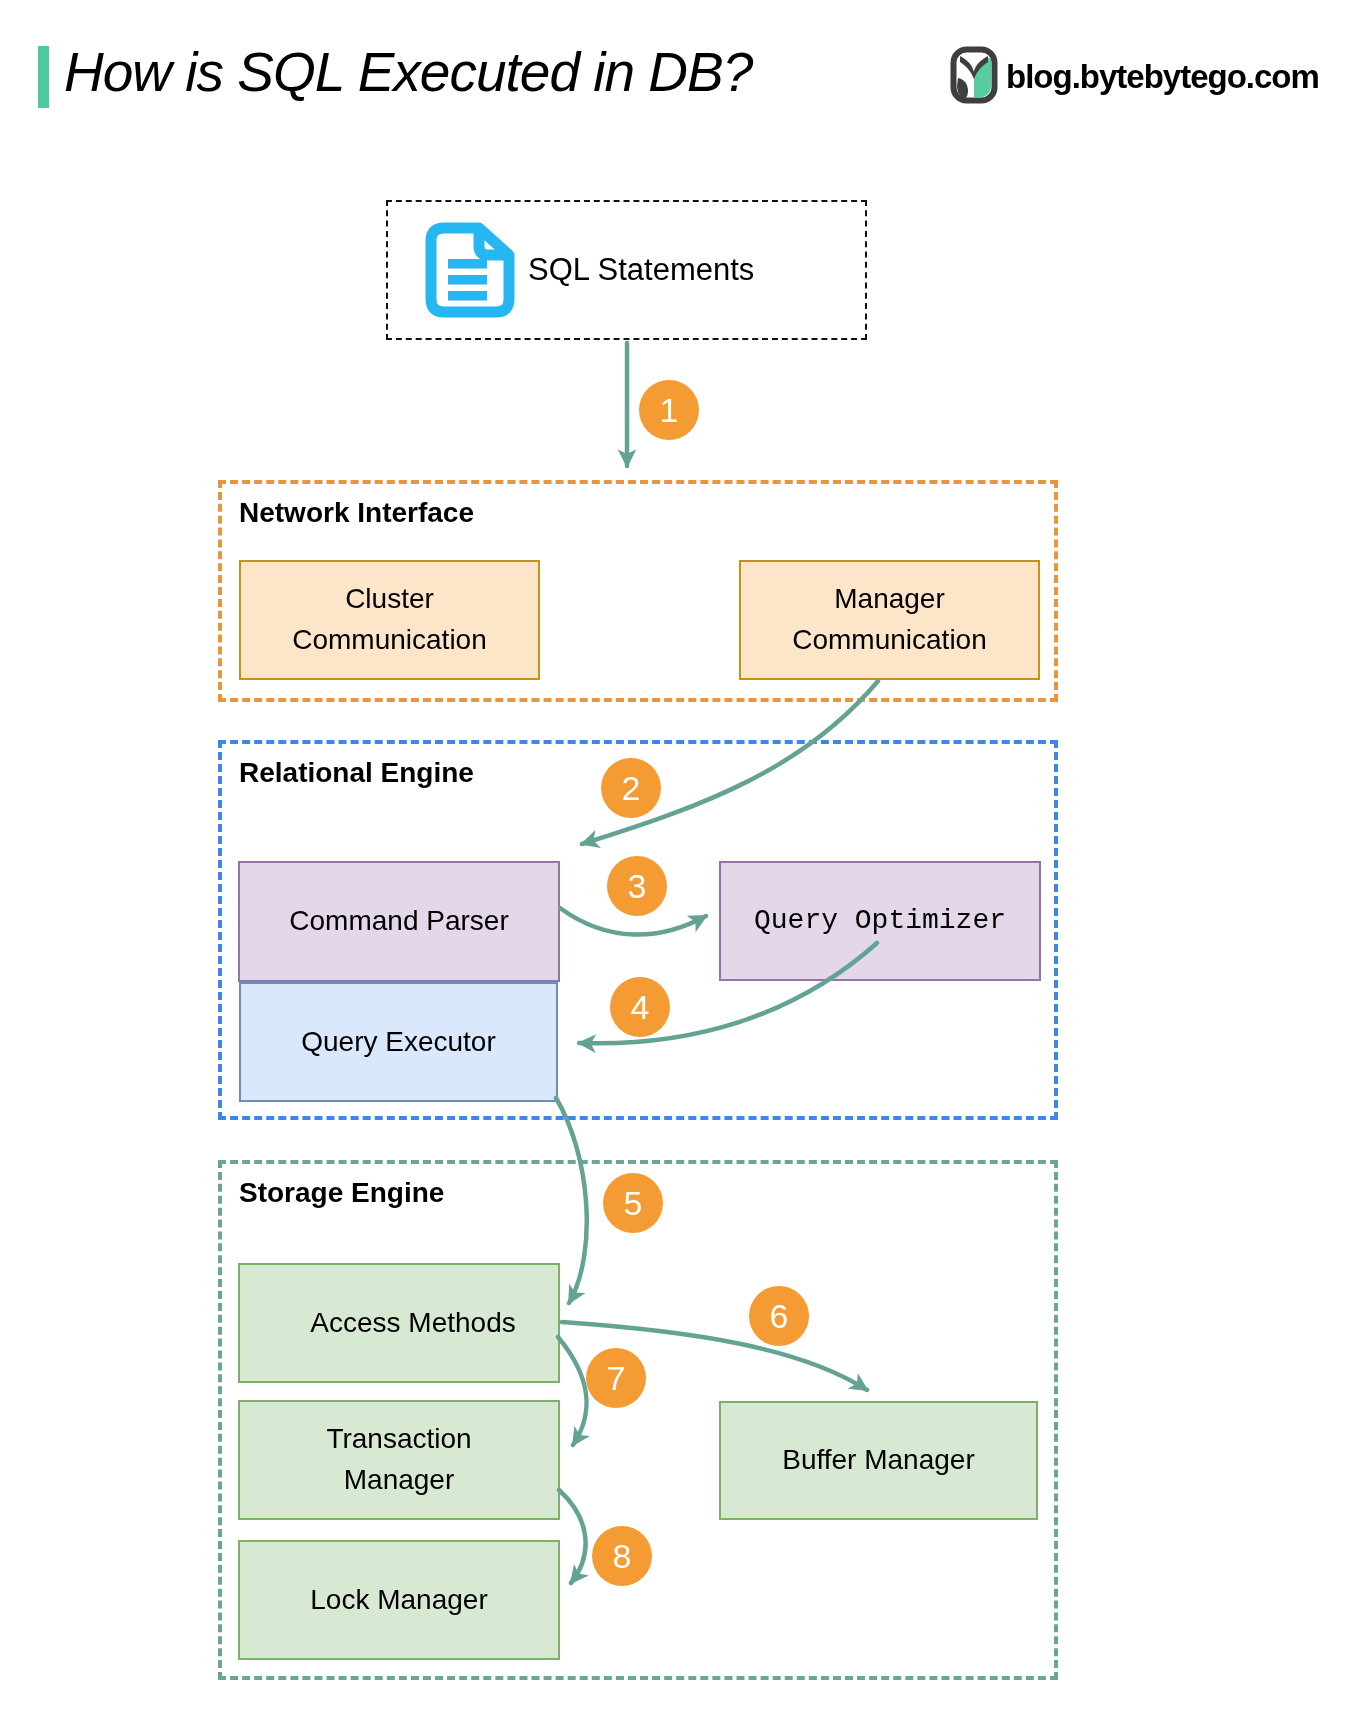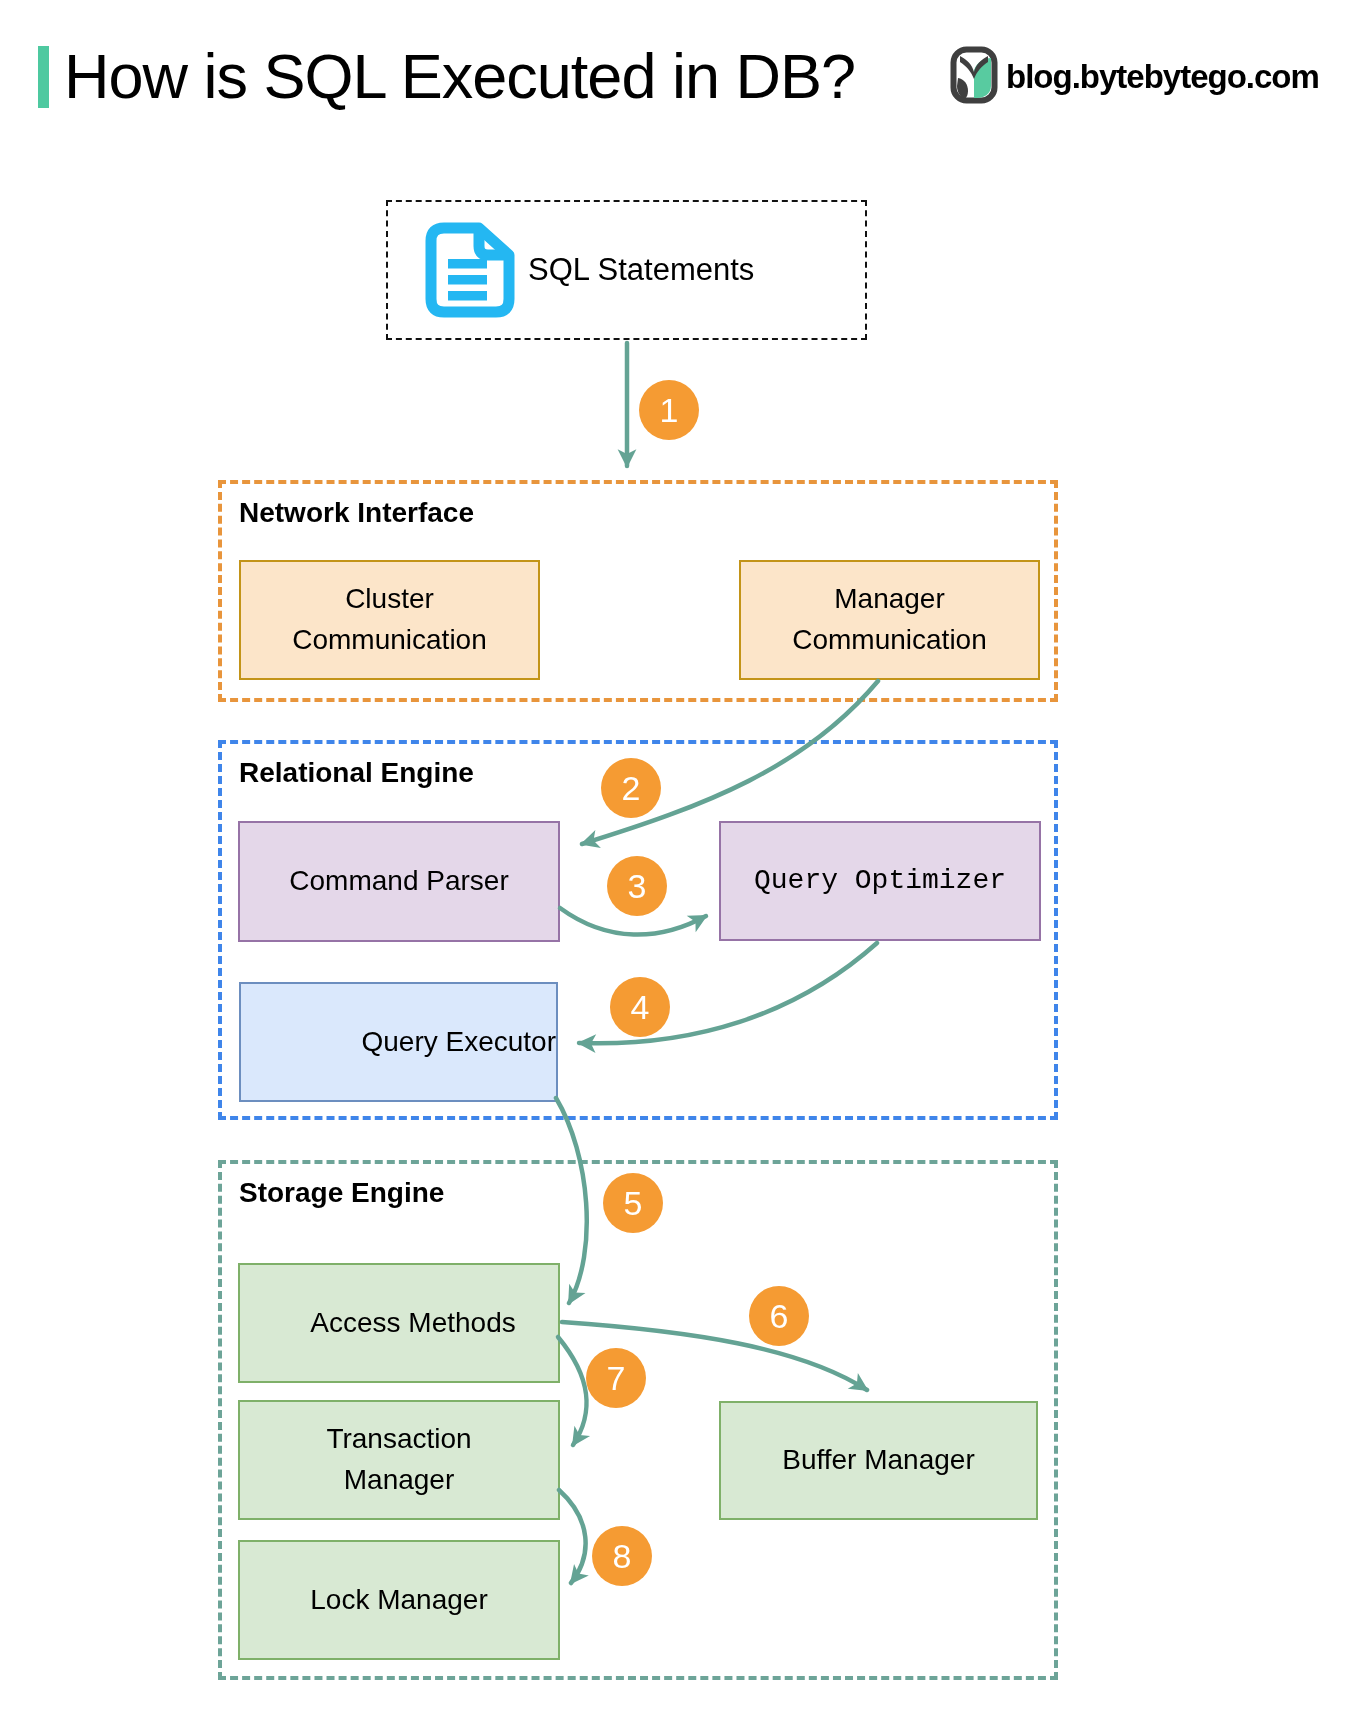--- a/index.html
+++ b/index.html
@@ -1,50 +1,50 @@
 <!DOCTYPE html>
 <html><head>
 <meta charset="utf-8">
 <style>
   html,body{margin:0;padding:0;background:#ffffff;}
   body{font-family:"Liberation Sans", sans-serif; color:#000;}
   .canvas{position:relative;width:1358px;height:1722px;background:#fff;overflow:hidden;}
 
   
   .accent-bar{position:absolute;left:38px;top:46px;width:11px;height:62px;background:#4EC9A0;}
-  .title{position:absolute;left:64px;top:40px;font-size:63px;font-weight:500;letter-spacing:-1px;white-space:nowrap;}
+  .title{position:absolute;left:64px;top:40px;font-size:55px;font-weight:500;letter-spacing:-1px;white-space:nowrap;font-style:italic;}
   .logo{position:absolute;left:950px;top:46px;}
   .site{position:absolute;left:1006px;top:58px;font-size:33px;font-weight:700;letter-spacing:-1px;white-space:nowrap;}
 
   
   .sql-box{position:absolute;left:386px;top:200px;width:481px;height:140px;border:2px dashed #111;
            display:flex;align-items:center;gap:10px;padding-left:34px;box-sizing:border-box;background:#fff;}
   .sql-box .lbl{font-size:31px;}
 
   
   .container{position:absolute;left:218px;width:840px;box-sizing:border-box;background:transparent;}
   .container .clabel{position:absolute;left:17px;top:13px;font-size:28px;font-weight:700;}
   .c-network{top:480px;height:222px;border:4px dashed #E8953C;}
   .c-relational{top:740px;height:380px;border:4px dashed #3F85EA;}
   .c-storage{top:1160px;height:520px;border:4px dashed #6DA498;}
 
   
   .node{position:absolute;display:flex;align-items:center;justify-content:center;text-align:center;
         box-sizing:border-box;font-size:28px;line-height:1.45;}
   .node .lbl{white-space:pre-line;}
   .n-peach{background:#FCE5C9;border:2px solid #C39418;}
-  .n-purple{background:#E4D7E9;border:2px solid #9673A6;}
+  .n-purple{background:#E4D7E9;border:2px solid #9673A6;margin-top:40px;}
   .n-blue{background:#DAE8FC;border:2px solid #6C8EBF;}
   .n-green{background:#D8E9D3;border:2px solid #7FB069;}
 
   .n-cluster{left:239px;top:560px;width:301px;height:120px;}
   .n-client{left:739px;top:560px;width:301px;height:120px;}
   .n-parser{left:238px;top:821px;width:322px;height:121px;}
   .n-optimizer{left:719px;top:821px;width:322px;height:120px;font-family:Liberation Mono, monospace;}
-  .n-executor{left:239px;top:982px;width:319px;height:120px;justify-content:flex-end;}
+  .n-executor{left:239px;top:982px;width:319px;height:120px;}
   .n-access{left:238px;top:1263px;width:322px;height:120px;padding-left:28px;}
   .n-transaction{left:238px;top:1400px;width:322px;height:120px;}
   .n-lock{left:238px;top:1540px;width:322px;height:120px;}
   .n-buffer{left:719px;top:1401px;width:319px;height:119px;}
 
   
   .arrows{position:absolute;left:0;top:0;width:1358px;height:1722px;pointer-events:none;}
 
   
   .badge{position:absolute;width:60px;height:60px;border-radius:50%;background:#F59B33;color:#fff;

